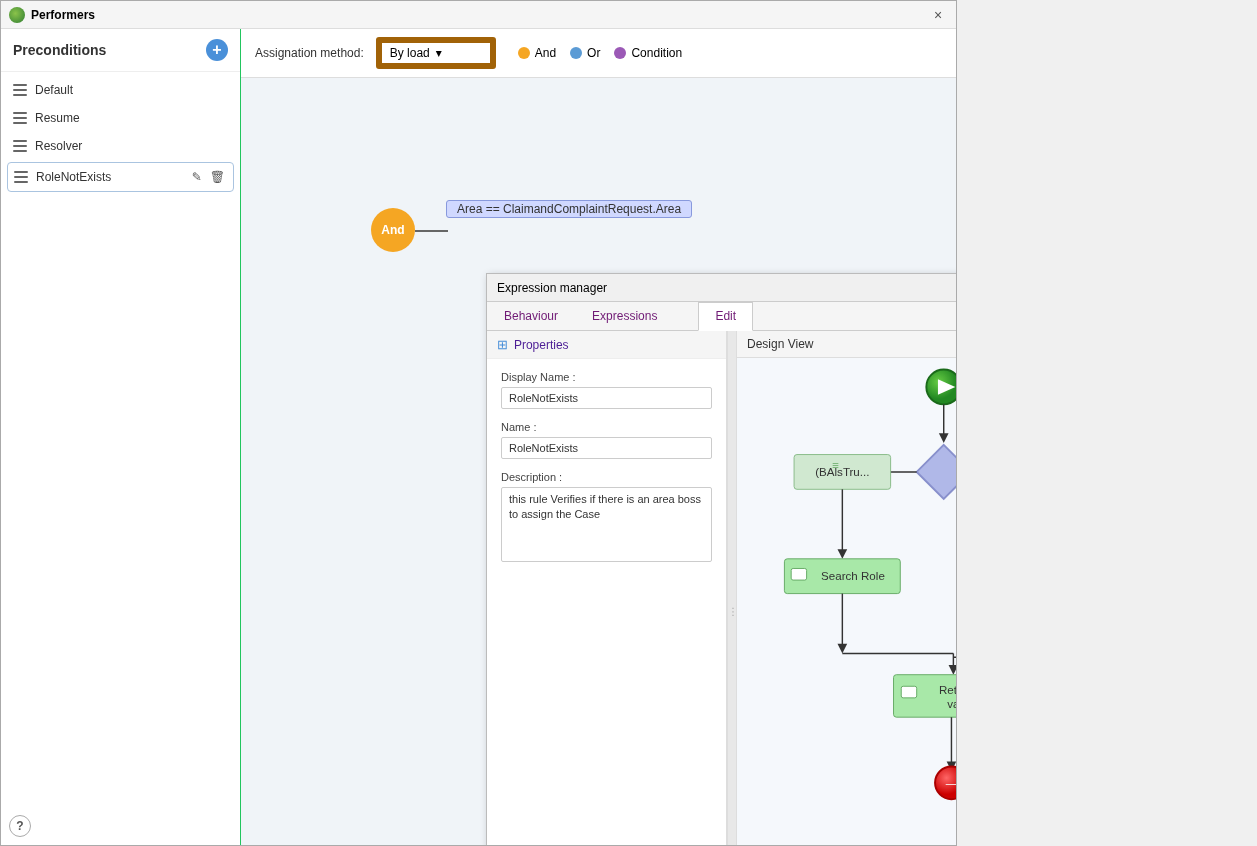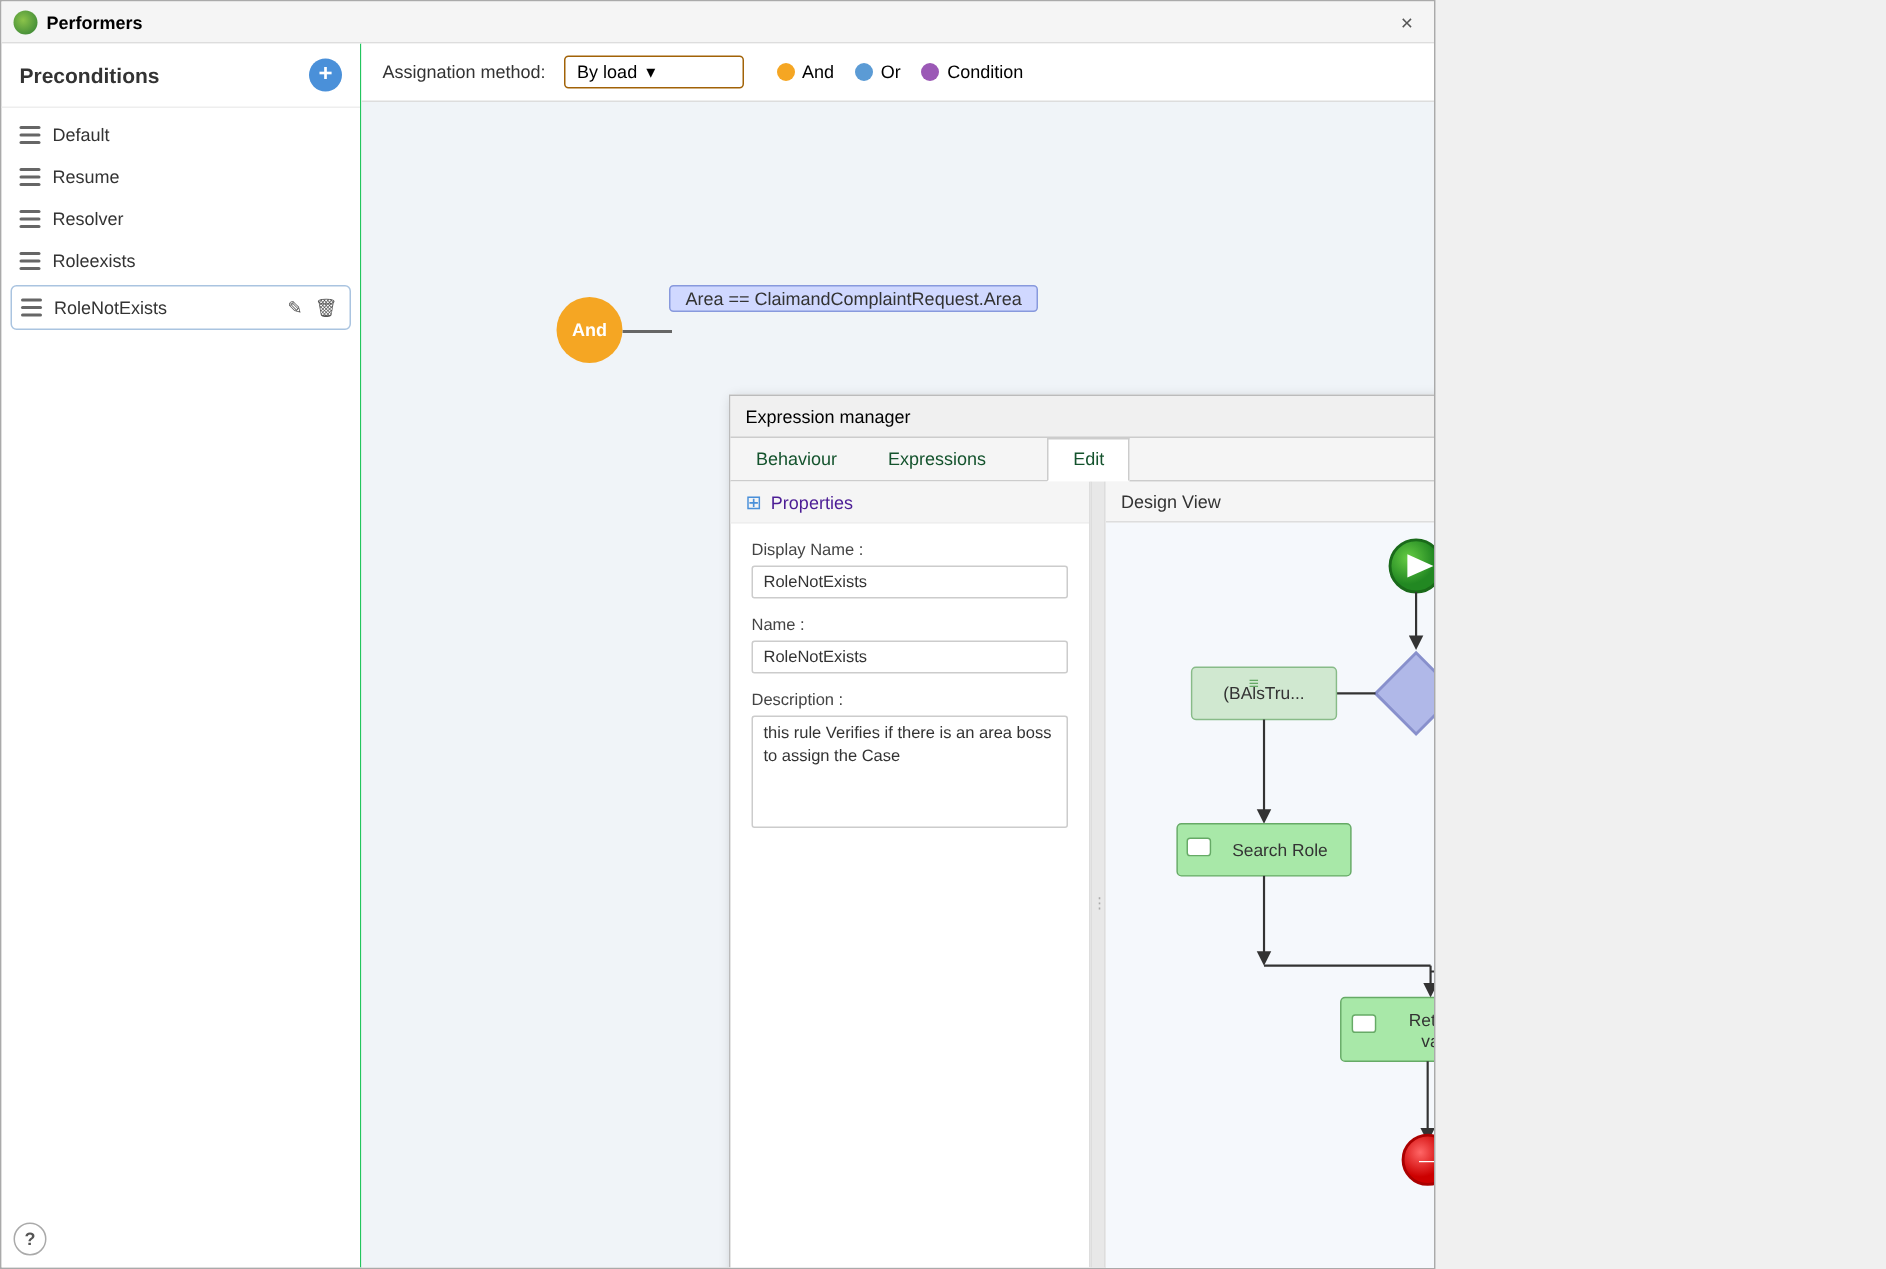--- a/index.html
+++ b/index.html
@@ -128,21 +128,21 @@
       border-bottom: 1px solid #ddd;
       padding: 8px 14px;
       display: flex;
       align-items: center;
       gap: 12px;
     }
     .assignment-label { color: #333; font-size: 12px; }
     .assignment-select {
       display: flex;
       align-items: center;
-      border: 1px solid #a16207;
+      border: 6px solid #a16207;
       border-radius: 3px;
       background: #fff;
       padding: 3px 8px;
       gap: 6px;
       cursor: pointer;
       min-width: 120px;
     }
     .legend-items {
       display: flex;
       align-items: center;
@@ -216,21 +216,21 @@
     .expr-tabs {
       display: flex;
       border-bottom: 1px solid #ccc;
       background: #f5f5f5;
     }
     .expr-tab {
       padding: 6px 16px;
       cursor: pointer;
       border: 1px solid transparent;
       font-size: 12px;
-      color: #14532d;
+      color: #701a75;
     }
     .expr-tab.active {
       background: #fff;
       border: 1px solid #ccc;
       border-bottom-color: #fff;
       margin-bottom: -1px;
       margin-left: 24px;
     }
     .expr-body {
       display: flex;
@@ -356,28 +356,20 @@
             </div>
           <span>Resume</span>
         </div>
         <div class="sidebar-item">
           <div class="sidebar-item-icon">
               <span></span>
               <span></span>
               <span></span>
             </div>
           <span>Resolver</span>
-        </div>
-        <div class="sidebar-item">
-          <div class="sidebar-item-icon">
-              <span></span>
-              <span></span>
-              <span></span>
-            </div>
-          <span>Roleexists</span>
         </div>
         <div class="sidebar-item active">
           <div class="sidebar-item-icon">
               <span></span>
               <span></span>
               <span></span>
             </div>
           <span>RoleNotExists</span>
           <div class="sidebar-item-actions">
             <button class="icon-btn">✎</button>

